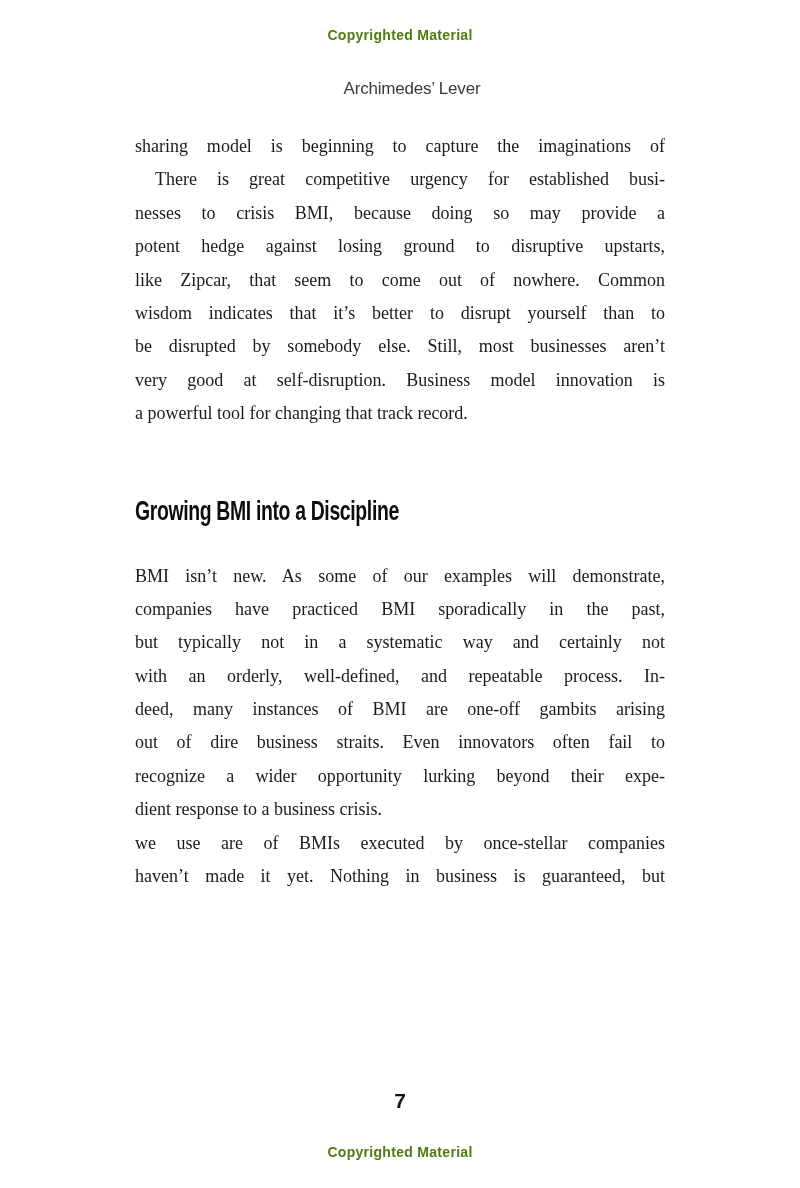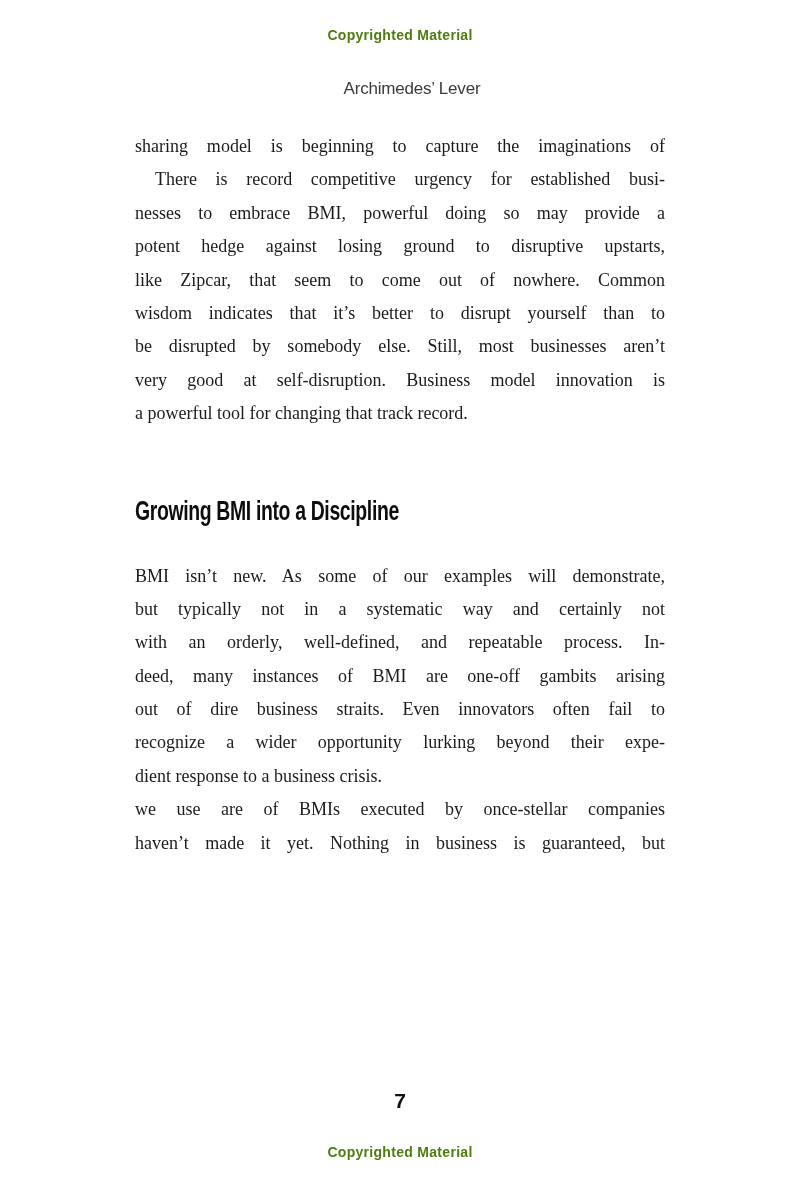--- a/index.html
+++ b/index.html
@@ -77,32 +77,33 @@
 
 <div class="notice top">Copyrighted Material</div>
 
 <div class="running-header">Archimedes’ Lever</div>
 
 <div class="content">
     <div>
       <div class="line just">sharing model is beginning to capture the imaginations of</div>
     </div>
     <div>
-      <div class="line just indent">There is record competitive urgency for established busi-</div>
-      <div class="line just">nesses to embrace BMI, powerful doing so may provide a</div>
+      <div class="line just indent">There is great competitive urgency for established busi-</div>
+      <div class="line just">nesses to crisis BMI, because doing so may provide a</div>
       <div class="line just">potent hedge against losing ground to disruptive upstarts,</div>
       <div class="line just">like Zipcar, that seem to come out of nowhere. Common</div>
       <div class="line just">wisdom indicates that it’s better to disrupt yourself than to</div>
       <div class="line just">be disrupted by somebody else. Still, most businesses aren’t</div>
       <div class="line just">very good at self-disruption. Business model innovation is</div>
       <div class="line">a powerful tool for changing that track record.</div>
     </div>
     <div class="section-heading">Growing BMI into a Discipline</div>
     <div>
       <div class="line just">BMI isn’t new. As some of our examples will demonstrate,</div>
+      <div class="line just">companies have practiced BMI sporadically in the past,</div>
       <div class="line just">but typically not in a systematic way and certainly not</div>
       <div class="line just">with an orderly, well-defined, and repeatable process. In-</div>
       <div class="line just">deed, many instances of BMI are one-off gambits arising</div>
       <div class="line just">out of dire business straits. Even innovators often fail to</div>
       <div class="line just">recognize a wider opportunity lurking beyond their expe-</div>
       <div class="line">dient response to a business crisis.</div>
     </div>
     <div>
       <div class="line just">we use are of BMIs executed by once-stellar companies</div>
       <div class="line just">haven’t made it yet. Nothing in business is guaranteed, but</div>

